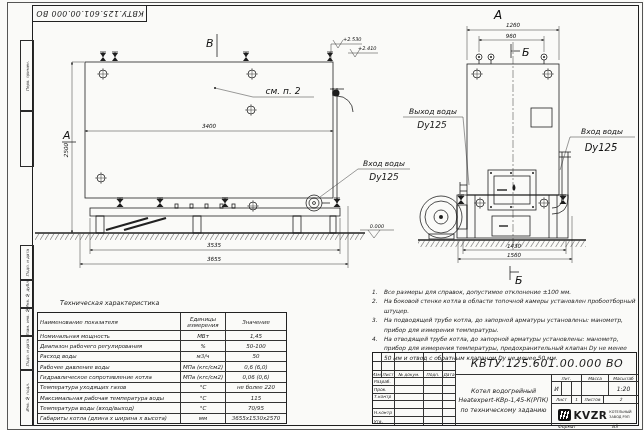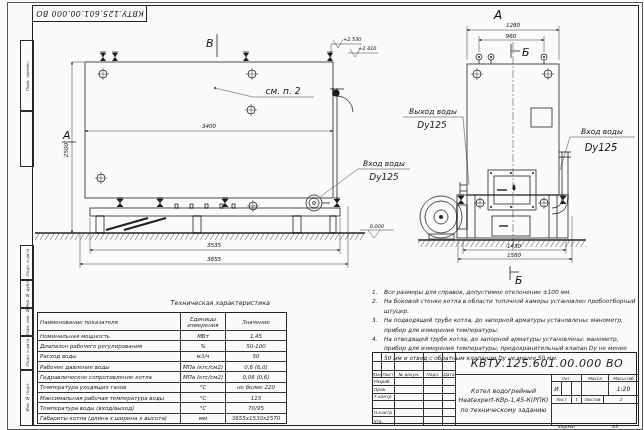--- a/index.html
+++ b/index.html
@@ -26,21 +26,21 @@
   .cod2{font-size:10px;}
   .stamp{left:32px;top:5px;width:113px;height:15px;border:1.2px solid #222;
        display:flex;align-items:center;justify-content:center;}
   .stamp span{transform:rotate(180deg);font-size:7.8px;font-style:italic;letter-spacing:.4px;white-space:nowrap;}
   
   .notes{left:372px;top:288px;width:264px;font-size:5.8px;font-style:italic;line-height:1.62;}
   .note{display:flex;}
   .note .n{width:12px;flex:0 0 12px;}
   .note .t{flex:1;}
   
-  .spec-title{left:60px;top:299px;width:210px;text-align:right;font-size:6.4px;font-style:italic;}
+  .spec-title{left:60px;top:299px;width:210px;text-align:left;font-size:6.4px;font-style:italic;}
   .spec{left:37px;top:312px;width:250px;height:112px;border:1.1px solid #222;box-sizing:border-box;
         display:flex;flex-direction:column;font-size:5.5px;font-style:italic;}
   .srow{display:flex;flex:1;border-top:0.8px solid #333;box-sizing:border-box;}
   .srow.hd{flex:0 0 17px;border-top:none;}
   .sc{box-sizing:border-box;display:flex;align-items:center;}
   .sc1{width:143px;padding-left:2px;border-right:0.8px solid #333;}
   .sc2{width:45px;justify-content:center;text-align:center;border-right:0.8px solid #333;}
   .sc3{flex:1;justify-content:center;text-align:center;}
   
   .tb{left:372px;top:352px;width:265px;height:72px;border:1.4px solid #1f1f1f;box-sizing:border-box;
@@ -471,18 +471,28 @@
   <div class="cell" style="left:189px;top:29px;width:10px;height:14px;"></div>
   <div class="cell" style="left:199px;top:29px;width:10px;height:14px;"></div>
   <div class="cell" style="left:209px;top:29px;width:27px;height:14px;"></div>
   <div class="cell nb" style="left:236px;top:29px;width:29px;height:14px;font-size:6px;">1:20</div>
 
   <div class="cell" style="left:179px;top:43px;width:20px;height:8px;">Лист</div>
   <div class="cell" style="left:199px;top:43px;width:10px;height:8px;">1</div>
   <div class="cell" style="left:209px;top:43px;width:22px;height:8px;">Листов</div>
   <div class="cell nb" style="left:231px;top:43px;width:34px;height:8px;">2</div>
 
+  <div class="cell nb" style="left:179px;top:51px;width:86px;height:21px;border-bottom:none;">
+    <div class="logo-band">
+      <div class="logo-mark"></div>
+      <span class="logo-word">KVZR</span>
+      <span class="logo-cap">
+        <span>КОТЕЛЬНЫЙ</span><br>
+        <span>ЗАВОД РЭП</span>
+      </span>
+    </div>
+  </div>
 </div>
 
 <div class="abs fmt">
   <span>Формат</span>
   <span>А3</span>
 </div>
 
 </body></html>

